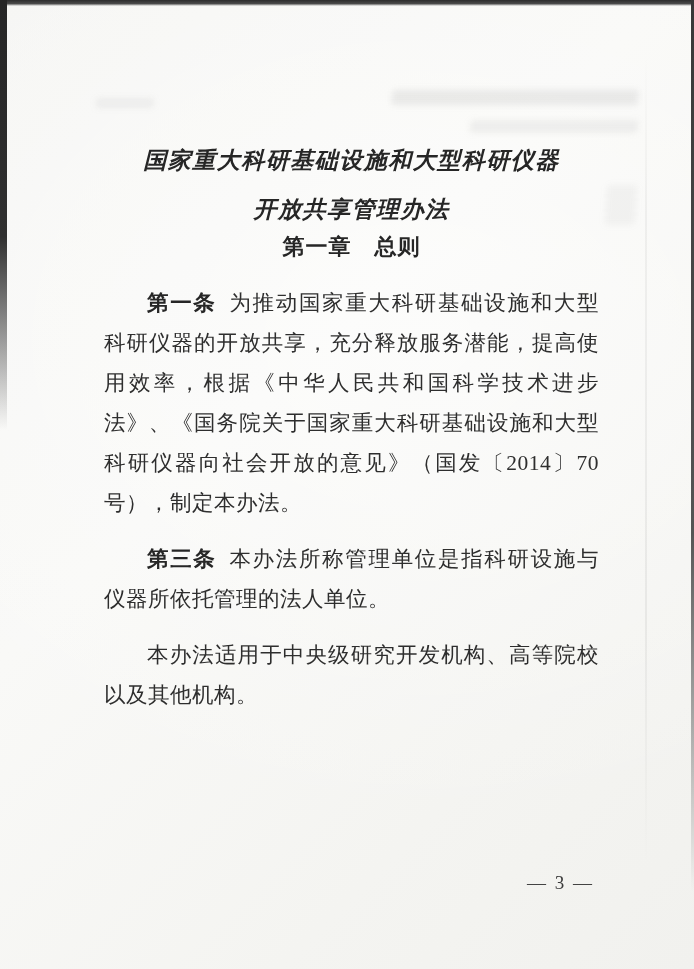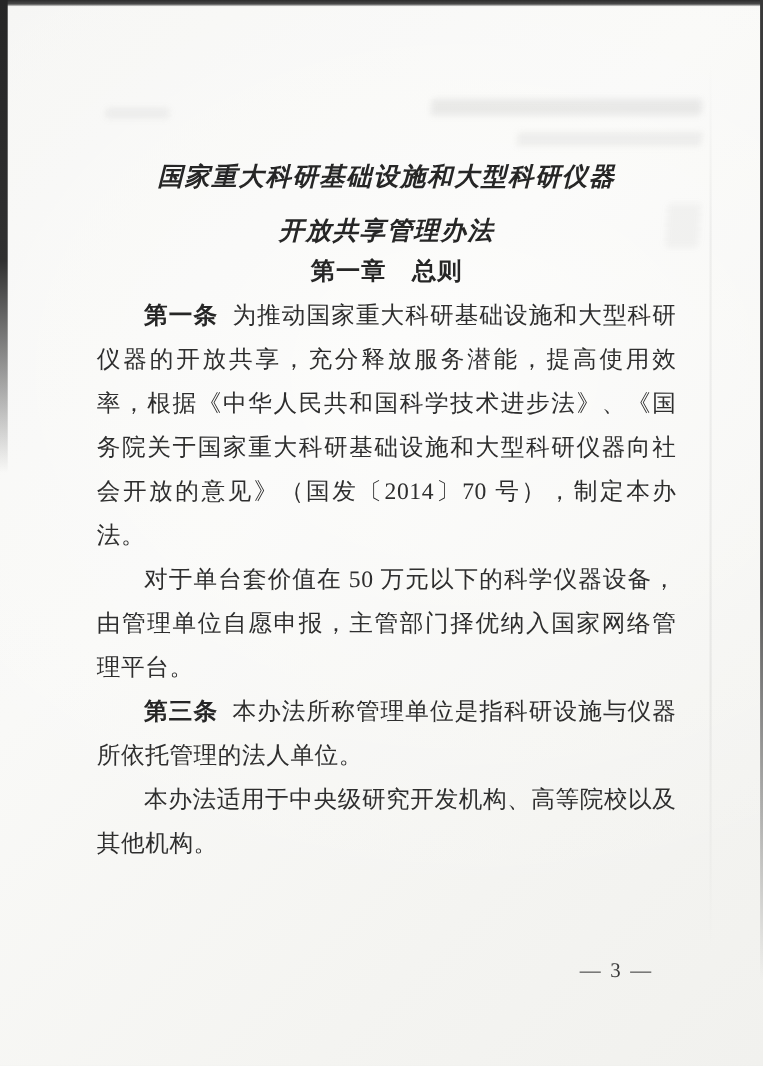--- a/index.html
+++ b/index.html
@@ -90,21 +90,21 @@
   }
   .chapter-heading {
     font-size: 22px;
     font-weight: bold;
     text-align: center;
     line-height: 40px;
     letter-spacing: 1px;
     color: #262626;
   }
   .paragraphs p {
-    margin: 0;
+    margin: 16px;
     font-size: 21.5px;
     line-height: 40px;
     text-indent: 2em;
     text-align: justify;
     letter-spacing: 0.5px;
     color: #2e2e2e;
   }
   .paragraphs p .lead {
     font-weight: bold;
     margin-right: 0.6em;
@@ -133,21 +133,20 @@
   <div class="smudge s2"></div>
   <div class="smudge s3"></div>
   <div class="smudge s4"></div>
 
   <div class="doc">
     <div class="title-line1">国家重大科研基础设施和大型科研仪器</div>
     <div class="title-line2">开放共享管理办法</div>
     <div class="chapter-heading">第一章　总则</div>
     <div class="paragraphs">
         <p><span class="lead">第一条</span>为推动国家重大科研基础设施和大型科研仪器的开放共享，充分释放服务潜能，提高使用效率，根据《中华人民共和国科学技术进步法》、《国务院关于国家重大科研基础设施和大型科研仪器向社会开放的意见》（国发〔2014〕70 号），制定本办法。</p>
-        <p>对于单台套价值在 50 万元以下的科学仪器设备，由管理单位自愿申报，主管部门择优纳入国家网络管理平台。</p>
         <p><span class="lead">第三条</span>本办法所称管理单位是指科研设施与仪器所依托管理的法人单位。</p>
         <p>本办法适用于中央级研究开发机构、高等院校以及其他机构。</p>
       </div>
   </div>
 
   <div class="page-number">— 3 —</div>
 
 </div>
 
 </body></html>

